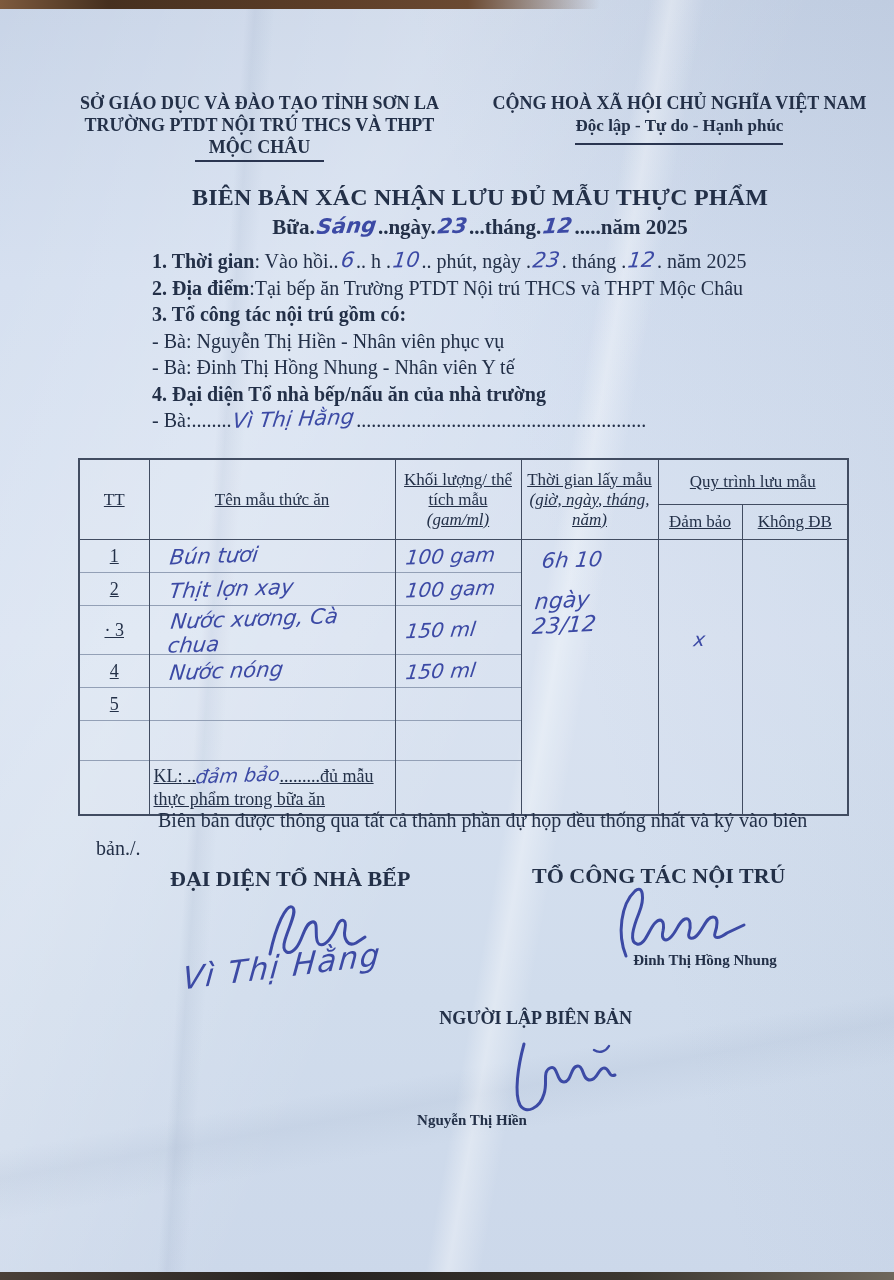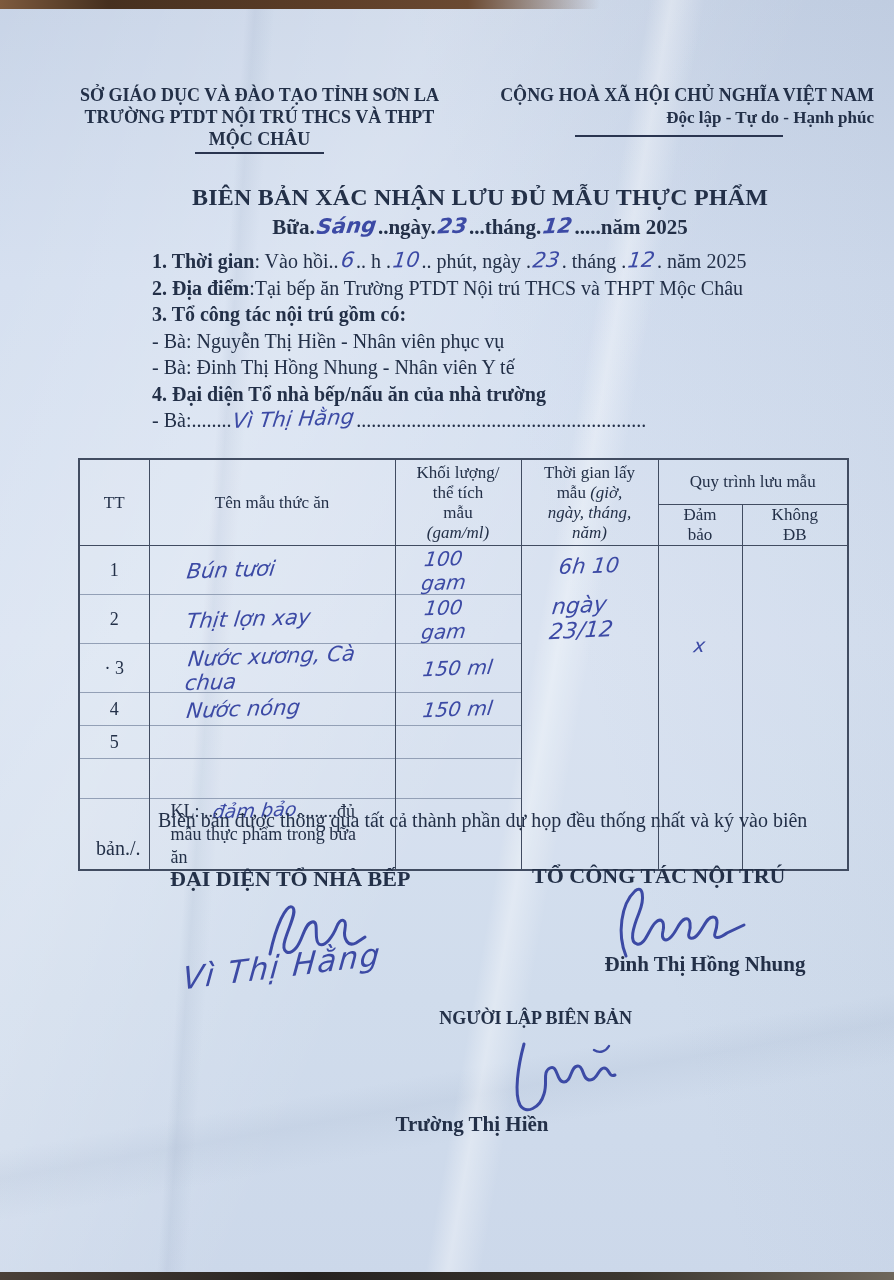--- a/index.html
+++ b/index.html
@@ -32,23 +32,23 @@
   }
   .edge-bottom{
     position:absolute;bottom:0;left:0;height:8px;width:100%;
     background:linear-gradient(to right,#4a4038 0%, #262220 35%, #3c3730 70%, #6f675c 100%);
   }
 
   .abs{position:absolute;}
   b{font-weight:bold;}
 
   
-  .hdr{top:84px;left:64px;width:810px;display:flex;justify-content:space-between;gap:30px;}
+  .hdr{top:92px;left:64px;width:810px;display:flex;justify-content:space-between;gap:30px;}
   .hdr-left{width:400px;text-align:center;font-weight:bold;font-size:18px;line-height:22px;}
-  .hdr-right{width:398px;text-align:right;font-weight:bold;}
+  .hdr-right{width:398px;text-align:center;font-weight:bold;}
   .hdr-right .l1{font-size:18px;line-height:22px;}
   .hdr-right .l2{font-size:17px;line-height:24px;}
   .u-left{display:inline-block;border-bottom:2px solid #2a3550;padding:0 14px 2px 14px;text-align:center;}
   .u-right{width:208px;border-top:2px solid #2a3550;margin:5px auto 0 auto;height:0;}
 
   
   .title{top:184px;left:110px;width:740px;text-align:center;font-weight:bold;font-size:24px;letter-spacing:.2px;}
   .subtitle{top:215px;left:110px;width:740px;text-align:center;font-weight:bold;font-size:21px;}
 
   
@@ -62,21 +62,21 @@
   .hw-inline{font-size:21px;position:relative;top:-1px;padding:0 2px;}
 
   
   .intro{top:248px;left:152px;width:712px;font-size:20px;line-height:26.5px;}
   .intro .ln{white-space:nowrap;}
   .intro .last{margin-top:3px;}
 
   
   .tblwrap{top:458px;left:78px;}
   table.doc{border-collapse:collapse;table-layout:fixed;width:769px;background:rgba(255,255,255,0.06);}
-  table.doc th, table.doc td{padding:0 21px;overflow:visible;}
+  table.doc th, table.doc td{padding:0 4px;overflow:visible;text-decoration:underline;}
   table.doc{border:2px solid #414c61;}
   table.doc th{
     border:1.6px solid #414c61;font-weight:normal;font-size:17px;line-height:20px;text-align:center;vertical-align:middle;
   }
   table.doc th em{font-style:italic;}
   table.doc td{border-left:1.6px solid #414c61;border-right:1.6px solid #414c61;border-top:1px solid #93a0b6;}
   tr.hrow1 th{height:44px;}
   tr.hrow2 th{height:34px;}
   tr.drow{height:33px;}
   tr.erow{height:40px;}
@@ -92,21 +92,21 @@
   td.c-kl{font-size:18px;line-height:23px;vertical-align:middle;}
   td.c-kl .hw{font-size:19px;}
 
   
   .closing{top:806px;left:96px;width:748px;font-size:20px;line-height:28px;text-indent:62px;}
 
   
   .sig-h{font-weight:bold;font-size:22px;white-space:nowrap;}
   .sigl-h{top:866px;left:170px;}
   .sigr-h{top:863px;left:532px;}
-  .sig-name{font-weight:bold;font-size:21px;text-align:center;white-space:nowrap;}
+  .sig-name{font-weight:bold;font-size:15px;text-align:center;white-space:nowrap;}
   .sigr-name{top:952px;left:600px;width:210px;}
   .sigc-h{top:1008px;left:372px;width:260px;text-align:right;font-weight:bold;font-size:18px;white-space:nowrap;}
   .sigc-name{top:1112px;left:372px;width:200px;}
   .hw-signame{top:948px;left:182px;font-size:31px;transform:rotate(-7deg) skewX(-12deg);letter-spacing:2px;}
   svg.scribble{overflow:visible;}
   .scr-l{top:898px;left:258px;}
   .scr-r{top:882px;left:608px;}
   .scr-c{top:1038px;left:508px;}
 </style>
 </head>
@@ -234,14 +234,14 @@
   <svg class="abs scribble scr-r" width="145" height="80" viewBox="0 0 145 80">
     <path d="M18,74 C9,52 13,22 27,9 C35,2 37,16 31,31 C25,46 21,60 29,62 C37,64 41,47 47,41 C53,35 57,39 55,49 C53,57 57,61 63,55 C69,49 71,39 77,37 C83,35 83,45 81,51 C79,57 85,59 91,51 C97,43 99,35 105,35 C111,35 109,45 107,51 C105,57 111,57 119,51 L136,43" fill="none" stroke="#3c4aa5" stroke-width="3" stroke-linecap="round"></path>
   </svg>
   <div class="abs sig-name sigr-name">Đinh Thị Hồng Nhung</div>
 
   <div class="abs sigc-h">NGƯỜI LẬP BIÊN BẢN</div>
   <svg class="abs scribble scr-c" width="120" height="85" viewBox="0 0 120 85">
     <path d="M16,6 C10,28 6,56 12,67 C18,77 32,70 36,56 C40,44 34,34 42,30 C50,26 48,44 56,44 C64,44 62,28 70,28 C76,28 74,42 82,42 C90,42 90,30 96,30 C102,30 100,40 107,37" fill="none" stroke="#3c4aa5" stroke-width="3" stroke-linecap="round"></path>
     <path d="M86,12 C92,16 98,13 101,8" fill="none" stroke="#3c4aa5" stroke-width="2.4" stroke-linecap="round"></path>
   </svg>
-  <div class="abs sig-name sigc-name">Trường Thị Hiền</div>
+  <div class="abs sig-name sigc-name">Nguyễn Thị Hiền</div>
 </div>
 
 </body></html>

